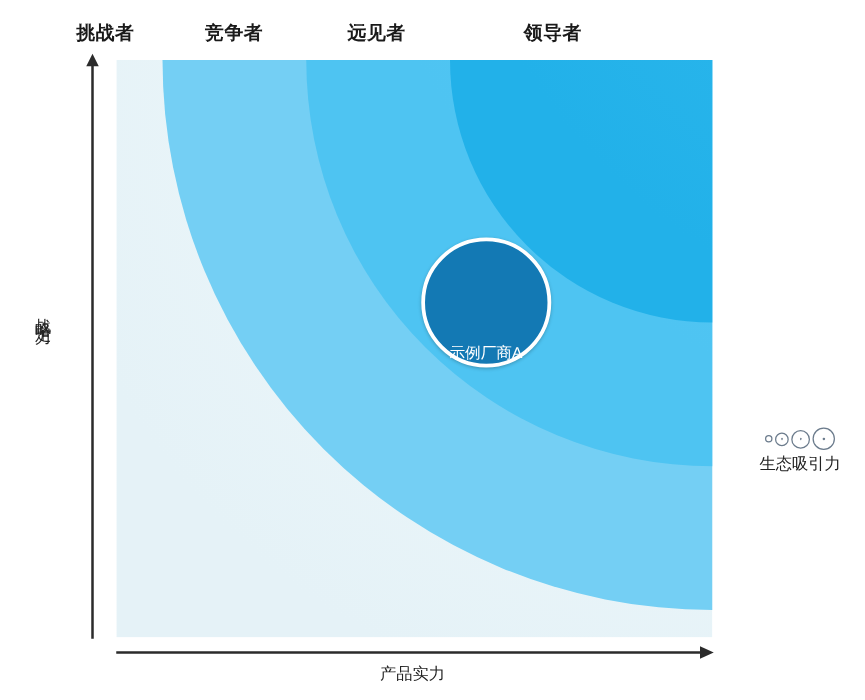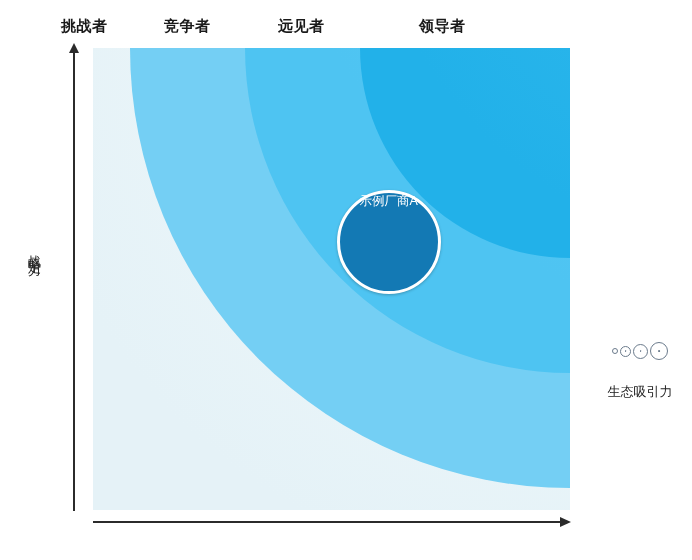--- a/index.html
+++ b/index.html
@@ -107,21 +107,21 @@
     font-size: 13px;
     color: #222222;
   }
 
   
   #bubble {
     position: absolute;
     border-radius: 50%;
     box-sizing: border-box;
     display: flex;
-    align-items: flex-start;
+    align-items: flex-end;
     justify-content: center;
     color: #ffffff;
     font-size: 12.5px;
     white-space: nowrap;
     box-shadow: 0 1px 3px rgba(0,0,0,0.25);
   }
 
   
   #legend {
     position: absolute;
@@ -146,21 +146,21 @@
   }
   .legend-circle .dot {
     position: absolute;
     left: 50%; top: 50%;
     transform: translate(-50%, -50%);
     width: 1.8px; height: 1.8px;
     border-radius: 50%;
     background: #6b7b8c;
   }
   #legend-title {
-    margin-top: 21px;
+    margin-top: 0;
     font-size: 13px;
     color: #222222;
     white-space: nowrap;
   }
 </style>
 </head>
 <body>
 
 <div id="root">
 
@@ -199,20 +199,21 @@
   <div id="bubble" style="width: 104px; height: 104px; left: 336.74px; top: 190.04px; background: rgb(19, 121, 180); border: 3px solid rgb(255, 255, 255);">
     <span>示例厂商A</span>
   </div>
 
   <div id="y-axis-line" class="axis-line"></div>
   <div id="y-axis-arrow" class="arrow"></div>
   <div id="x-axis-line" class="axis-line"></div>
   <div id="x-axis-arrow" class="arrow"></div>
 
   <div id="y-axis-title">战略定力</div>
+  <div id="x-axis-title">产品实力</div>
 
   <div id="legend">
     <div id="legend-symbols">
         <div class="legend-circle" style="width: 6px; height: 6px;"></div>
         <div class="legend-circle" style="width: 11px; height: 11px;">
           <span class="dot"></span>
         </div>
         <div class="legend-circle" style="width: 15px; height: 15px;">
           <span class="dot"></span>
         </div>

